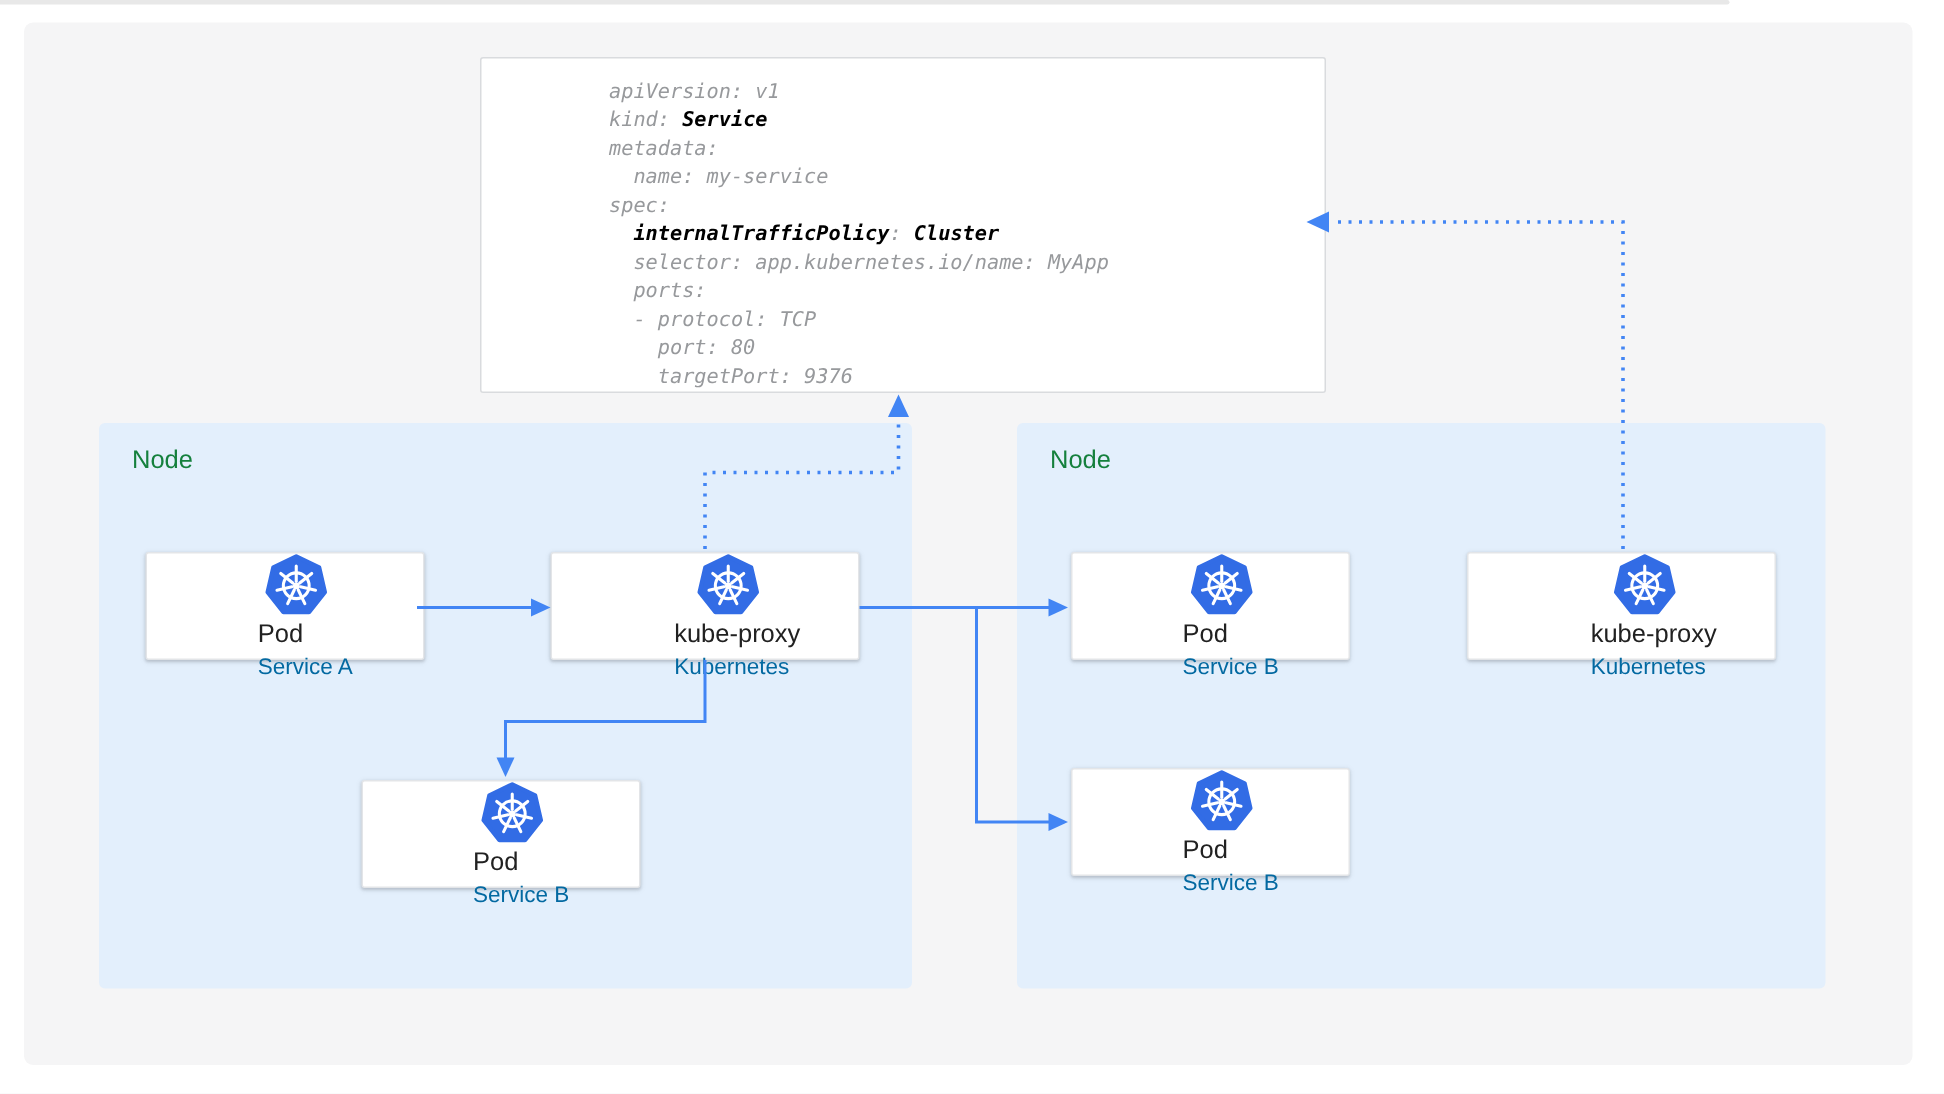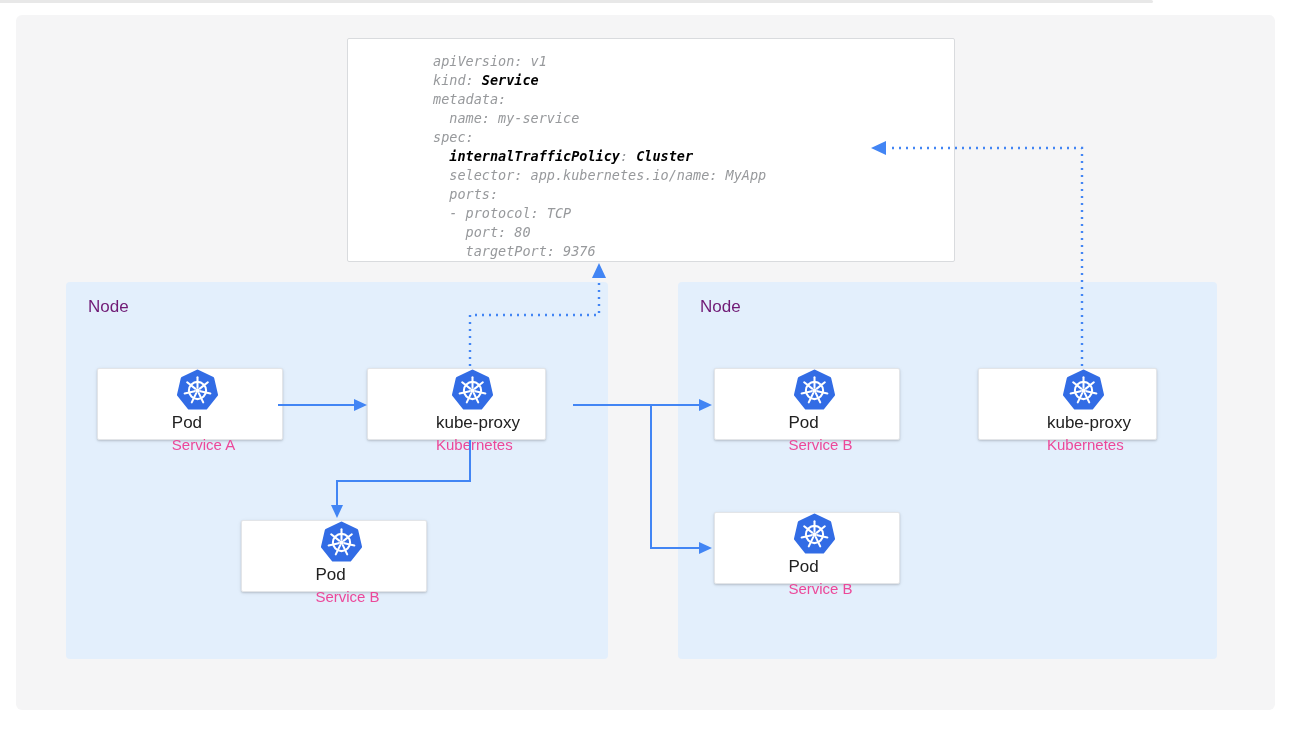--- a/index.html
+++ b/index.html
@@ -12,53 +12,53 @@
   .top-rule{
     position:absolute;left:0;top:0;width:1153px;height:3px;
     background:#e8e8e8;border-radius:0 2px 2px 0;
   }
   .panel{
     position:absolute;left:16px;top:15px;width:1259px;height:695px;
     background:#f5f5f6;border-radius:6px;
   }
   
   .yaml-card{
-    position:absolute;left:347px;top:38px;width:608px;height:224px;
+    position:absolute;left:320px;top:38px;width:564px;height:224px;
     background:#ffffff;border:1px solid #d9dbde;border-radius:2px;
     box-sizing:border-box;z-index:3;
   }
   .yaml-code{
     position:absolute;left:85px;top:13px;right:10px;
     font-family:"DejaVu Sans Mono","Liberation Mono",monospace;
     font-style:italic;font-size:13.5px;line-height:19px;
     color:#97999c;white-space:pre;
   }
   .yaml-code .b{font-weight:bold;color:#000000;}
   
   .node-box{
     position:absolute;top:282px;height:377px;background:#e3effc;border-radius:4px;z-index:1;
   }
   .node-left{left:66px;width:542px;}
   .node-right{left:678px;width:539px;}
   .node-label{
-    position:absolute;left:22px;top:15px;font-size:17px;color:#701a75;
+    position:absolute;left:22px;top:15px;font-size:17px;color:#15803d;
   }
   
   .card{
     position:absolute;height:72px;background:#ffffff;
     border:1px solid #e3e5e8;border-radius:2px;box-sizing:border-box;
     box-shadow:0 1px 2px rgba(0,0,0,.14),0 1px 4px rgba(0,0,0,.08);
     display:flex;align-items:center;z-index:4;flex-direction:column;
   }
   .card .k8s-icon{width:43px;height:43px;margin-left:15px;flex:0 0 auto;}
   .card .txt{margin-left:27px;display:flex;flex-direction:column;}
   .card .title{font-size:17px;color:#212121;line-height:21px;}
-  .card .subtitle{font-size:15px;color:#ec4899;line-height:20px;margin-top:2px;}
+  .card .subtitle{font-size:15px;color:#0369a1;line-height:20px;margin-top:2px;}
   .pod-w{width:186px;}
-  .kp-w{width:179px;padding-left:16px;}
+  .kp-w{width:206px;padding-left:16px;}
   .card-l1{left:97px;top:368px;}
   .card-l2{left:367px;top:368px;}
   .card-l3{left:241px;top:520px;}
   .card-r1{left:714px;top:368px;}
   .card-r2{left:978px;top:368px;}
   .card-r3{left:714px;top:512px;}
   .overlay{position:absolute;left:0;top:0;z-index:5;pointer-events:none;}
   .hidden-defs{position:absolute;width:0;height:0;}
 </style>
 </head>

